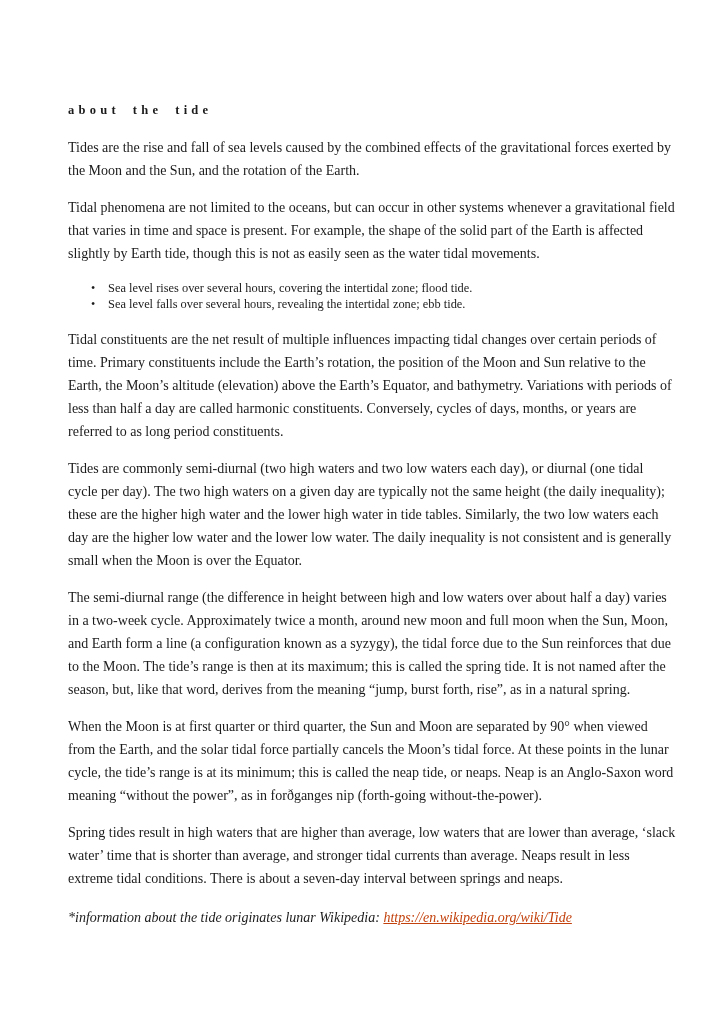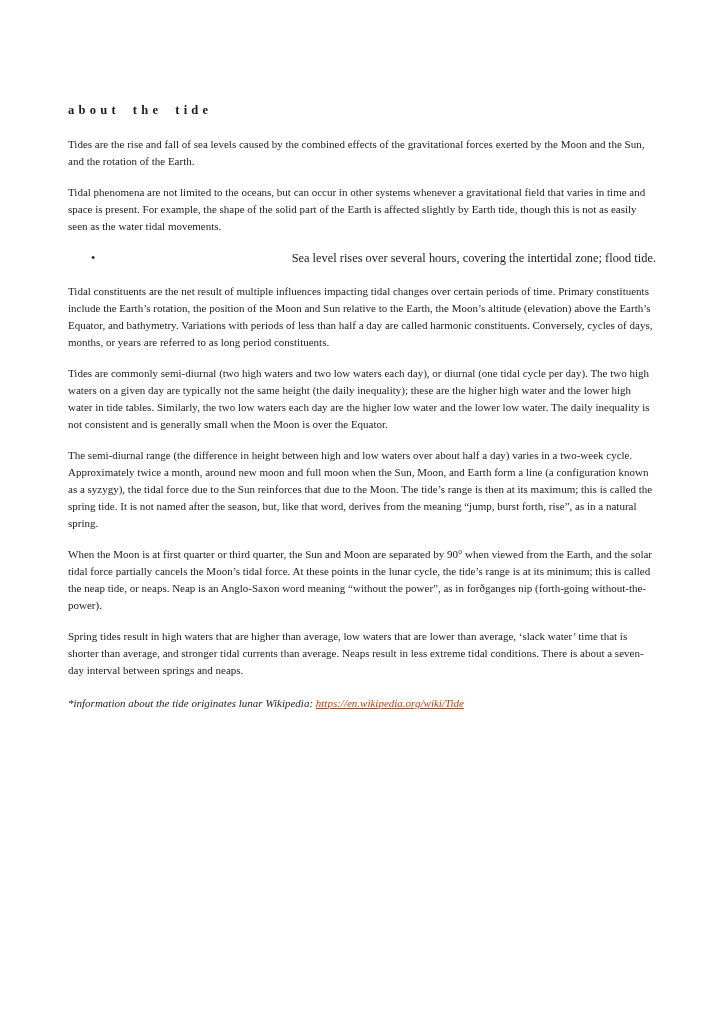--- a/index.html
+++ b/index.html
@@ -12,41 +12,40 @@
     height: 1024px;
     overflow: hidden;
     font-family: "Liberation Serif", "DejaVu Serif", serif;
     color: #1b1b1b;
     -webkit-font-smoothing: antialiased;
   }
   .page {
     box-sizing: border-box;
     width: 724px;
     height: 1024px;
-    padding: 103px 68px 0 68px;
+    padding: 103px 48px 0 68px;
     background: #ffffff;
   }
   .doc-title {
     font-size: 12.5px;
     font-weight: bold;
     letter-spacing: 0.34em;
     word-spacing: 0.45em;
     margin: 0 0 18px 0;
   }
   .doc-body p {
-    font-size: 11px;
-    line-height: 17px;
+    font-size: 14px;
+    line-height: 23px;
     margin: 0 0 14px 0;
     text-align: left;
   }
   .doc-body ul {
     list-style: none;
     margin: 16px 0 16px 0;
     padding: 0 0 0 40px;
-    text-align: right;
   }
   .doc-body ul li {
     font-size: 12.4px;
     line-height: 15.5px;
     position: relative;
   }
   .doc-body ul li::before {
     content: "•";
     position: absolute;
     left: -17px;
@@ -68,20 +67,21 @@
 </head>
 <body style="color: rgb(27, 27, 27); background: rgb(255, 255, 255);">
 
 <div class="page">
   <h1 class="doc-title">about the tide</h1>
   <div class="doc-body">
       <p><span>Tides are the rise and fall of sea levels caused by the combined effects of the gravitational forces exerted by the Moon and the Sun, and the rotation of the Earth.</span></p>
       <p><span>Tidal phenomena are not limited to the oceans, but can occur in other systems whenever a gravitational field that varies in time and space is present. For example, the shape of the solid part of the Earth is affected slightly by Earth tide, though this is not as easily seen as the water tidal movements.</span></p>
       <ul>
         <li>Sea level rises over several hours, covering the intertidal zone; flood tide.</li>
+        <li>Sea level falls over several hours, revealing the intertidal zone; ebb tide.</li>
       </ul>
       <p><span>Tidal constituents are the net result of multiple influences impacting tidal changes over certain periods of time. Primary constituents include the Earth’s rotation, the position of the Moon and Sun relative to the Earth, the Moon’s altitude (elevation) above the Earth’s Equator, and bathymetry. Variations with periods of less than half a day are called </span><span class="italic">harmonic constituents</span><span>. Conversely, cycles of days, months, or years are referred to as </span><span class="italic">long period</span><span> constituents.</span></p>
       <p><span>Tides are commonly </span><span class="italic">semi-diurnal</span><span> (two high waters and two low waters each day), or </span><span class="italic">diurnal</span><span> (one tidal cycle per day). The two high waters on a given day are typically not the same height (the daily inequality); these are the </span><span class="italic">higher high water</span><span> and the </span><span class="italic">lower high water</span><span> in tide tables. Similarly, the two low waters each day are the </span><span class="italic">higher low water</span><span> and the </span><span class="italic">lower low water</span><span>. The daily inequality is not consistent and is generally small when the Moon is over the Equator.</span></p>
       <p><span>The semi-diurnal range (the difference in height between high and low waters over about half a day) varies in a two-week cycle. Approximately twice a month, around new moon and full moon when the Sun, Moon, and Earth form a line (a configuration known as a syzygy), the tidal force due to the Sun reinforces that due to the Moon. The tide’s range is then at its maximum; this is called the spring tide. It is not named after the season, but, like that word, derives from the meaning “jump, burst forth, rise”, as in a natural spring.</span></p>
       <p><span>When the Moon is at first quarter or third quarter, the Sun and Moon are separated by 90° when viewed from the Earth, and the solar tidal force partially cancels the Moon’s tidal force. At these points in the lunar cycle, the tide’s range is at its minimum; this is called the neap tide, or neaps. Neap is an Anglo-Saxon word meaning “without the power”, as in </span><span class="italic">forðganges nip</span><span> (forth-going without-the-power).</span></p>
       <p><span>Spring tides result in high waters that are higher than average, low waters that are lower than average, ‘slack water’ time that is shorter than average, and stronger tidal currents than average. Neaps result in less extreme tidal conditions. There is about a seven-day interval between springs and neaps.</span></p>
       <p class="footnote"><span class="italic">*information about the tide originates lunar Wikipedia: </span><a class="doc-link italic" href="#" style="color: #c2410c;">https://en.wikipedia.org/wiki/Tide</a></p>
     </div>
 </div>
 

